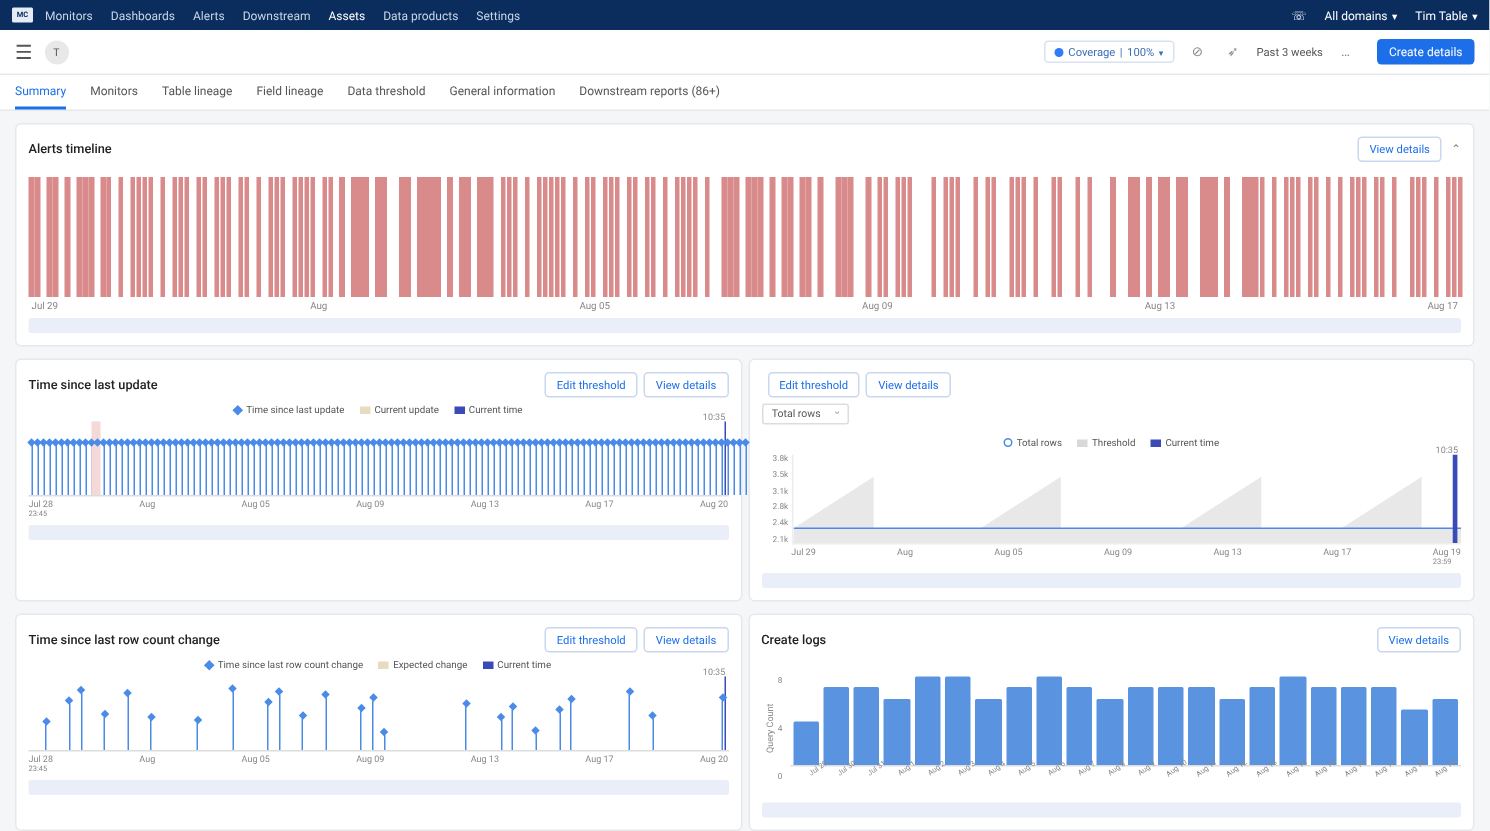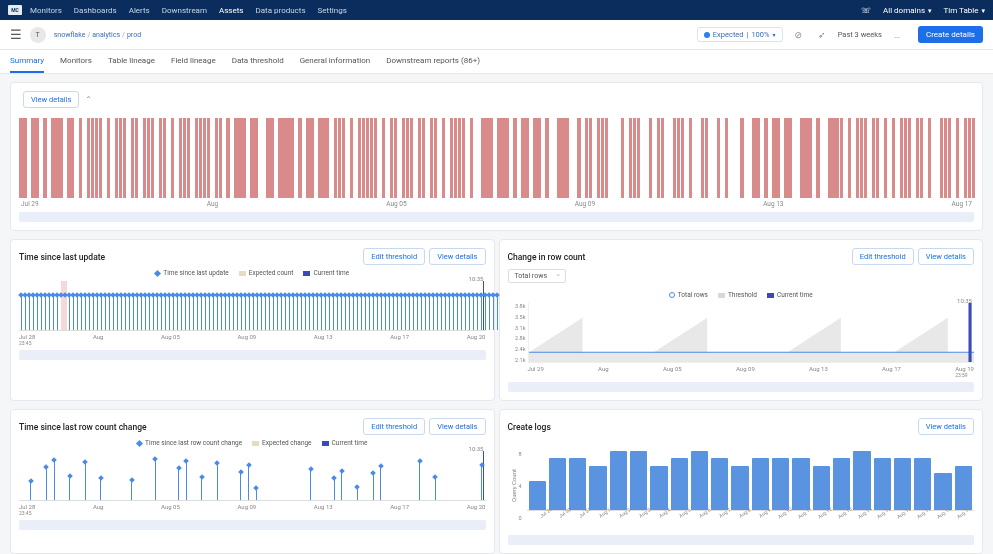--- a/index.html
+++ b/index.html
@@ -115,27 +115,24 @@
     <span>☏︎</span>
     <span><span>All domains</span><span class="chev">▾</span></span>
     <span><span>Tim Table</span><span class="chev">▾</span></span>
   </div>
 </div>
 
 <div class="header">
   <span class="hamburger">☰</span>
   <div class="avatar">T</div>
   <div class="titleblock">
-    <div class="breadcrumb">
-      <span>snowflake</span><span class="sep">/</span><span>analytics</span><span class="sep">/</span><span>prod</span>
-    </div>
   </div>
   <div class="coverage">
     <span class="dot"></span>
-    <span>Expected</span>
+    <span>Coverage</span>
     <span>|</span>
       <span>100%</span>
     <span style="font-size:6px;">▾</span>
   </div>
   <span class="hdr-ico">⊘</span>
   <span class="hdr-ico">➶</span>
   <span class="daterange">Past 3 weeks</span>
   <span class="hdr-ico">…</span>
   <button class="create-btn">Create details</button>
 </div>
@@ -147,20 +144,21 @@
   <span class="tab">Field lineage</span>
   <span class="tab">Data threshold</span>
   <span class="tab">General information</span>
   <span class="tab">Downstream reports (86+)</span>
 </div>
 
 <div class="content">
 
   <div class="card">
     <div class="card-header">
+      <span class="card-title">Alerts timeline</span>
       <button class="btn-outline">View details</button>
       <span class="chev-icon">⌃</span>
     </div>
     <div class="alerts-chart" id="alerts-chart">
         <div class="bar filled"></div>
         <div class="bar filled"></div>
         <div class="bar"></div>
         <div class="bar filled"></div>
         <div class="bar filled"></div>
         <div class="bar"></div>
@@ -418,21 +416,21 @@
         <button class="btn-outline">Edit threshold</button>
         <button class="btn-outline">View details</button>
       </div>
       <div class="legend">
         <div class="li">
             <span class="dot-diamond"></span>
             <span>Time since last update</span>
           </div>
         <div class="li">
             <span class="dot-tan"></span>
-            <span>Expected count</span>
+            <span>Current update</span>
           </div>
         <div class="li">
             <span class="dot-blue"></span>
             <span>Current time</span>
           </div>
       </div>
       <div class="stem-wrap">
         <span class="time-label">10:35</span>
         <div class="stem-chart" id="tsu-chart">
           <div class="hl" style="left:9%;"></div>
@@ -926,21 +924,20 @@
           <span>Aug 09</span>
           <span>Aug 13</span>
           <span>Aug 17</span>
           <span>Aug 20</span>
       </div>
       <div class="scrub"></div>
     </div>
 
     <div class="card">
       <div class="card-header">
-        <span class="card-title">Change in row count</span>
         <button class="btn-outline">Edit threshold</button>
         <button class="btn-outline">View details</button>
       </div>
       <div class="select-box">Total rows</div>
       <div class="legend">
         <div class="li">
             <span class="dot-ring"></span>
             <span>Total rows</span>
           </div>
         <div class="li">

